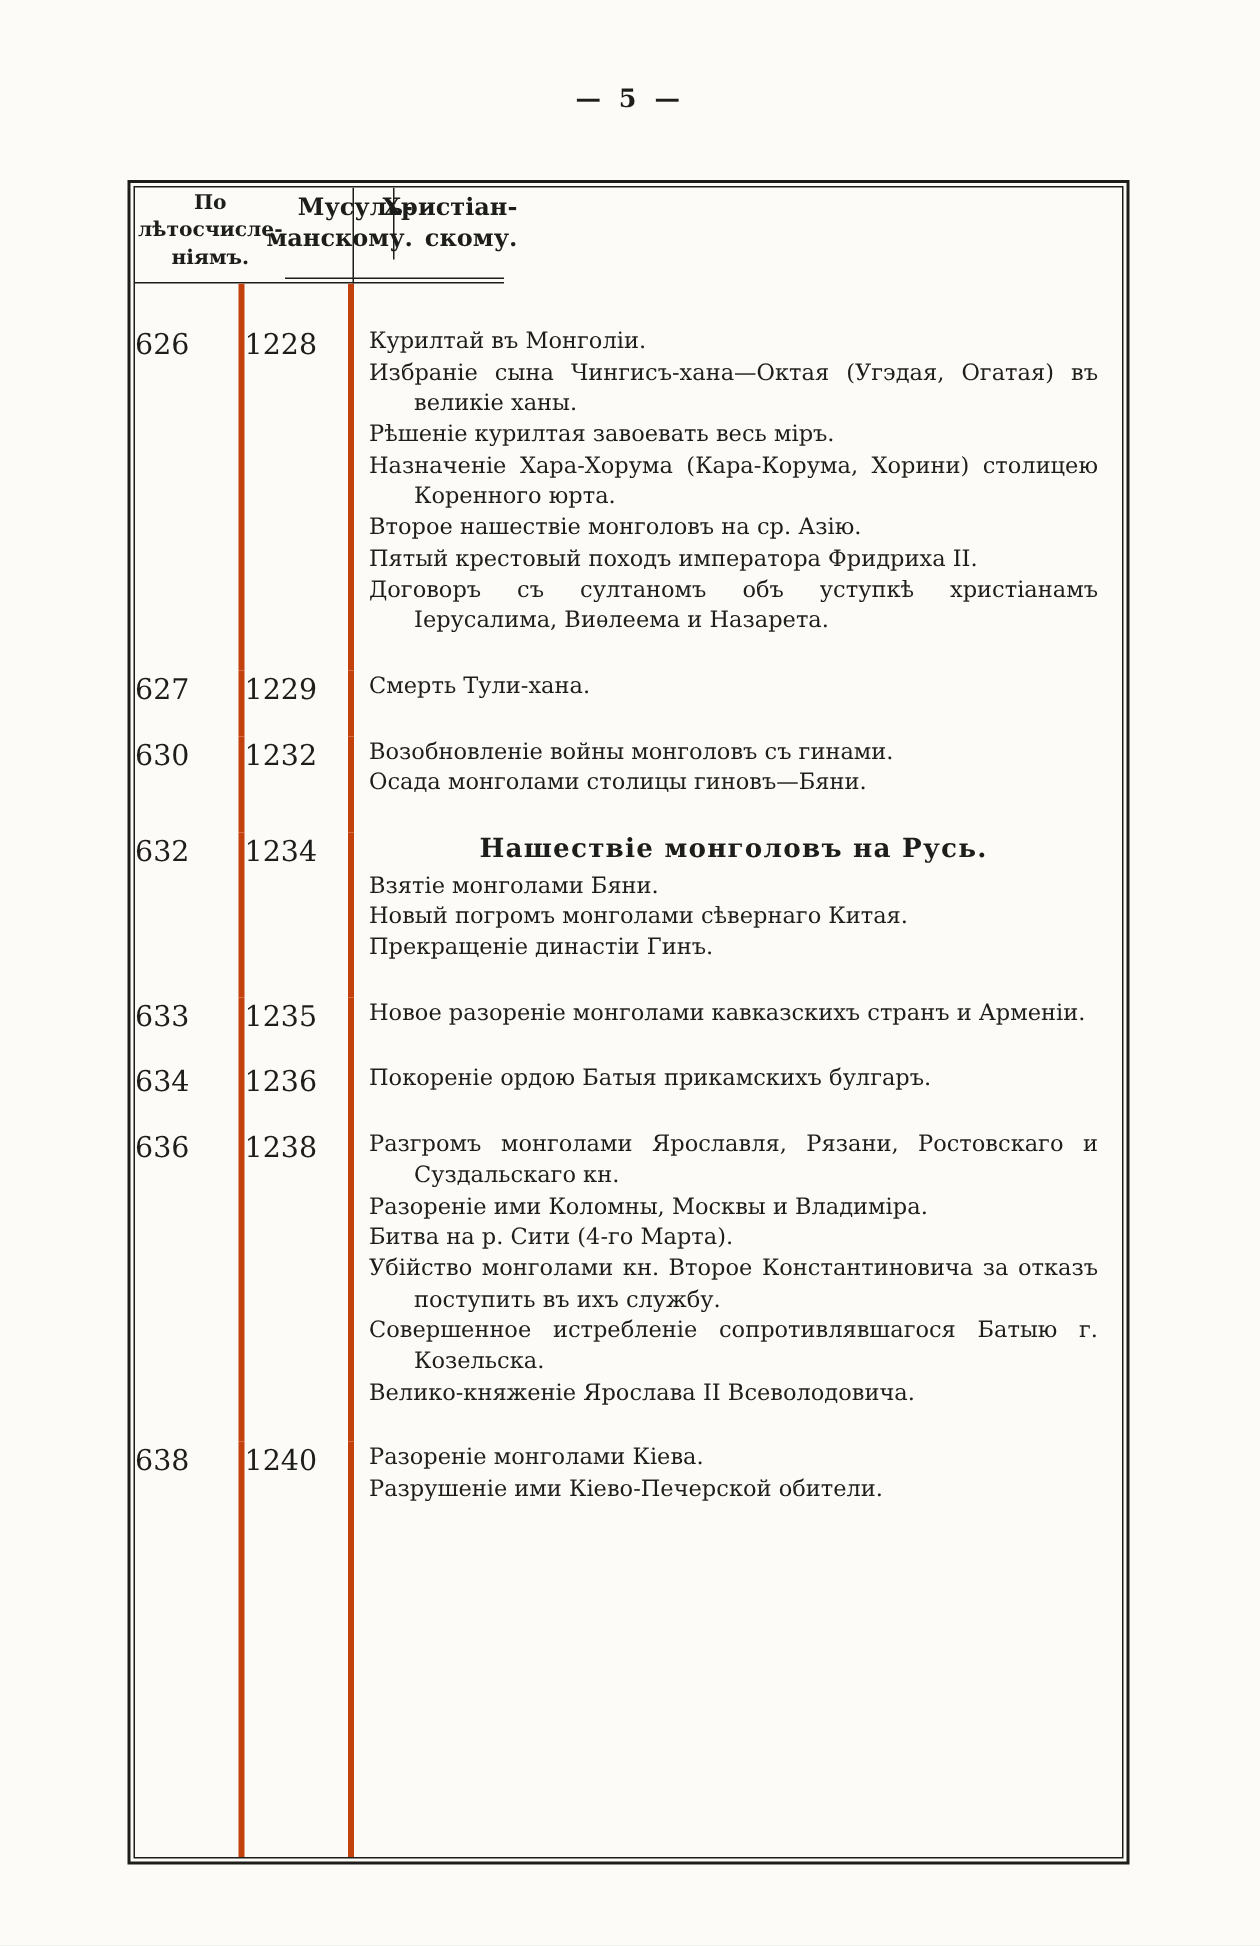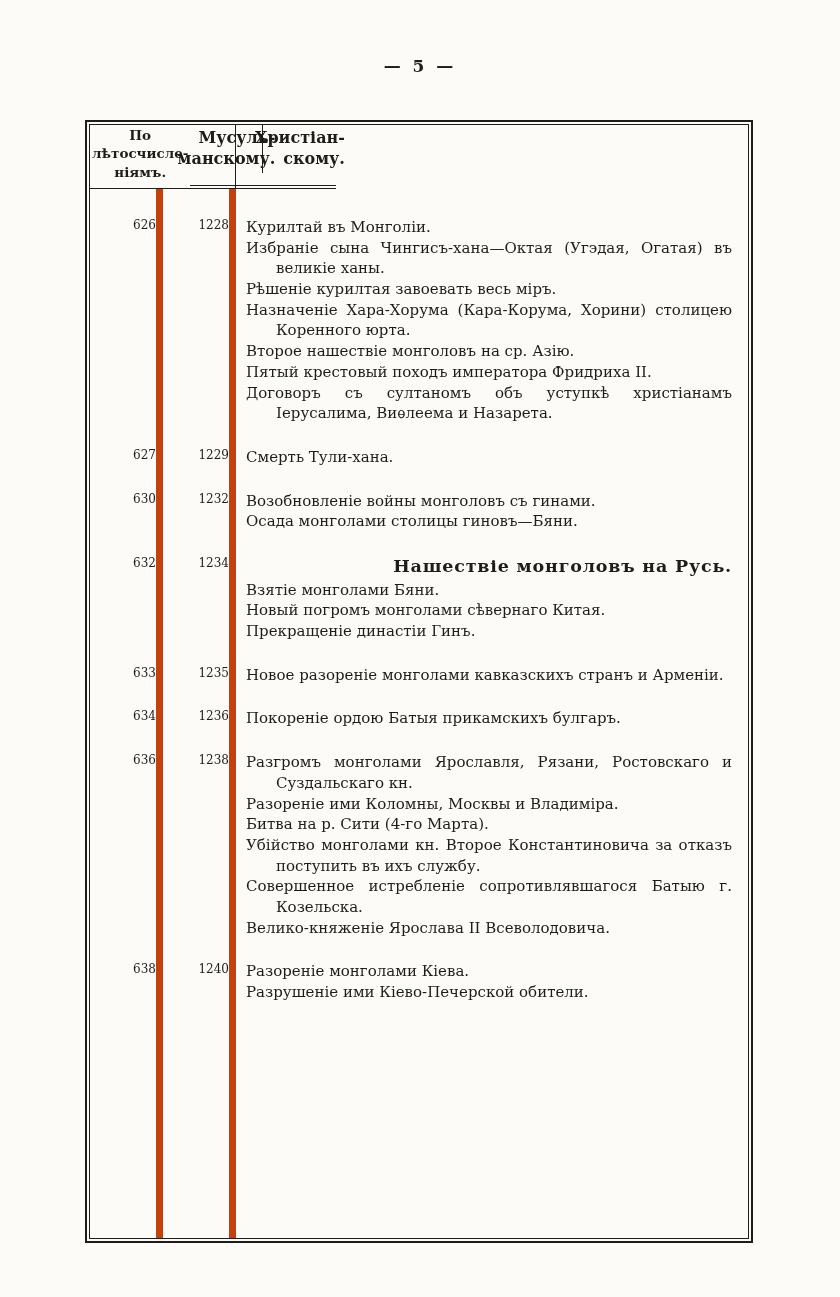--- a/index.html
+++ b/index.html
@@ -97,43 +97,43 @@
     display: flex;
     flex-direction: column;
     overflow: hidden;
   }
   .row { display: flex; flex: 0 0 auto; }
   .row.filler { flex: 1 1 auto; }
   .row > div { box-sizing: border-box; }
   .ycell {
     width: 73px;
     flex: 0 0 73px;
-    border-right: 7px solid #c2410c;
-    text-align: right;
-    font-size: 12px;
+    border-right: 4px solid #c2410c;
+    text-align: left;
+    font-size: 19px;
     line-height: 1.38;
   }
   .events-cell {
     flex: 1;
     padding: 0 16px 23px 10px;
     min-width: 0;
   }
   .body-block .row:first-child > div { padding-top: 28px; }
   .event {
     margin: 0;
     padding-left: 30px;
     text-indent: -30px;
     line-height: 1.38;
     text-align: justify;
   }
   .event.bold {
     font-weight: bold;
     font-size: 17.5px;
     letter-spacing: 0.8px;
-    text-align: right;
+    text-align: center;
     line-height: 1.3;
     margin-bottom: 2px;
   }
 </style>
 </head>
 <body>
 
 <div class="page">
 
   <div class="page-number">— 5 —</div>

